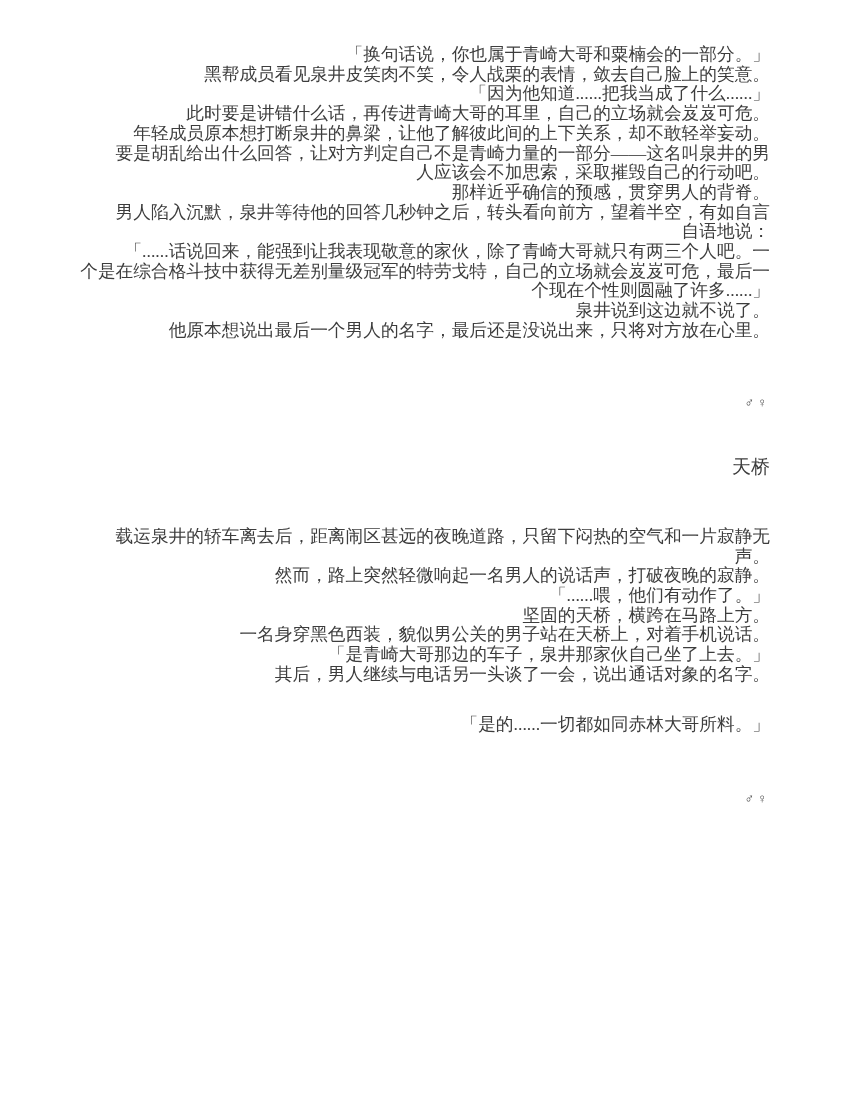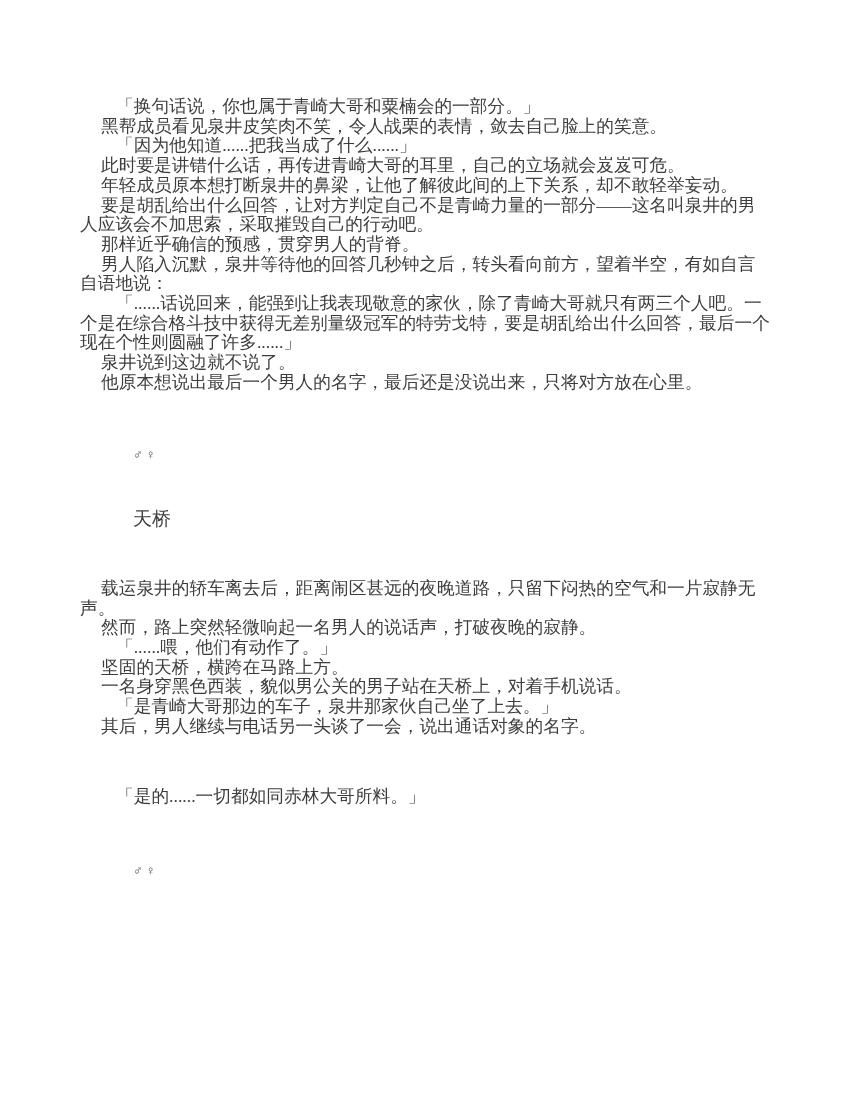--- a/index.html
+++ b/index.html
@@ -6,38 +6,38 @@
     margin: 0;
     padding: 0;
     background: #ffffff;
     width: 850px;
     height: 1100px;
     overflow: hidden;
   }
   .page {
     box-sizing: content-box;
     width: 690px;
-    padding: 97px 80px 0 80px;
+    padding: 45px 80px 0 80px;
     font-family: "Liberation Serif", "DejaVu Serif", serif;
     font-size: 17.7px;
     line-height: 19.7px;
     color: #3d3d3d;
-    text-align: left;
+    text-align: right;
   }
   p {
     margin: 0;
     padding: 0;
   }
   .n { text-indent: 21px; }   
   .q { text-indent: 36px; }   
   .gap-a { margin-top: 52px; }
   .gap-b { margin-top: 52px; }
   .gap-c { margin-top: 45px; }
   .gap-d { margin-top: 50px; }
-  .gap-e { margin-top: 50px; }
+  .gap-e { margin-top: 30px; }
   .gap-f { margin-top: 55px; }
   .separator {
     padding-left: 53px;
     font-size: 13px;
     line-height: 19.7px;
     letter-spacing: 3px;
     color: #4a4a4a;
   }
   .heading {
     text-indent: 53px;
@@ -52,21 +52,21 @@
 
   <div>
     <p class="q">「换句话说，你也属于青崎大哥和粟楠会的一部分。」</p>
     <p class="n">黑帮成员看见泉井皮笑肉不笑，令人战栗的表情，敛去自己脸上的笑意。</p>
     <p class="q">「因为他知道......把我当成了什么......」</p>
     <p class="n">此时要是讲错什么话，再传进青崎大哥的耳里，自己的立场就会岌岌可危。</p>
     <p class="n">年轻成员原本想打断泉井的鼻梁，让他了解彼此间的上下关系，却不敢轻举妄动。</p>
     <p class="n">要是胡乱给出什么回答，让对方判定自己不是青崎力量的一部分——这名叫泉井的男人应该会不加思索，采取摧毁自己的行动吧。</p>
     <p class="n">那样近乎确信的预感，贯穿男人的背脊。</p>
     <p class="n">男人陷入沉默，泉井等待他的回答几秒钟之后，转头看向前方，望着半空，有如自言自语地说：</p>
-    <p class="q">「......话说回来，能强到让我表现敬意的家伙，除了青崎大哥就只有两三个人吧。一个是在综合格斗技中获得无差别量级冠军的特劳戈特，要是胡乱给出什么回答，最后一个现在个性则圆融了许多......」</p>
+    <p class="q">「......话说回来，能强到让我表现敬意的家伙，除了青崎大哥就只有两三个人吧。一个是在综合格斗技中获得无差别量级冠军的特劳戈特，自己的立场就会岌岌可危，最后一个现在个性则圆融了许多......」</p>
     <p class="n">泉井说到这边就不说了。</p>
     <p class="n">他原本想说出最后一个男人的名字，最后还是没说出来，只将对方放在心里。</p>
   </div>
 
   <div class="separator gap-b">♂♀</div>
 
   <p class="heading gap-c">天桥</p>
 
   <div class="gap-d">
     <p class="n">载运泉井的轿车离去后，距离闹区甚远的夜晚道路，只留下闷热的空气和一片寂静无声。</p>

